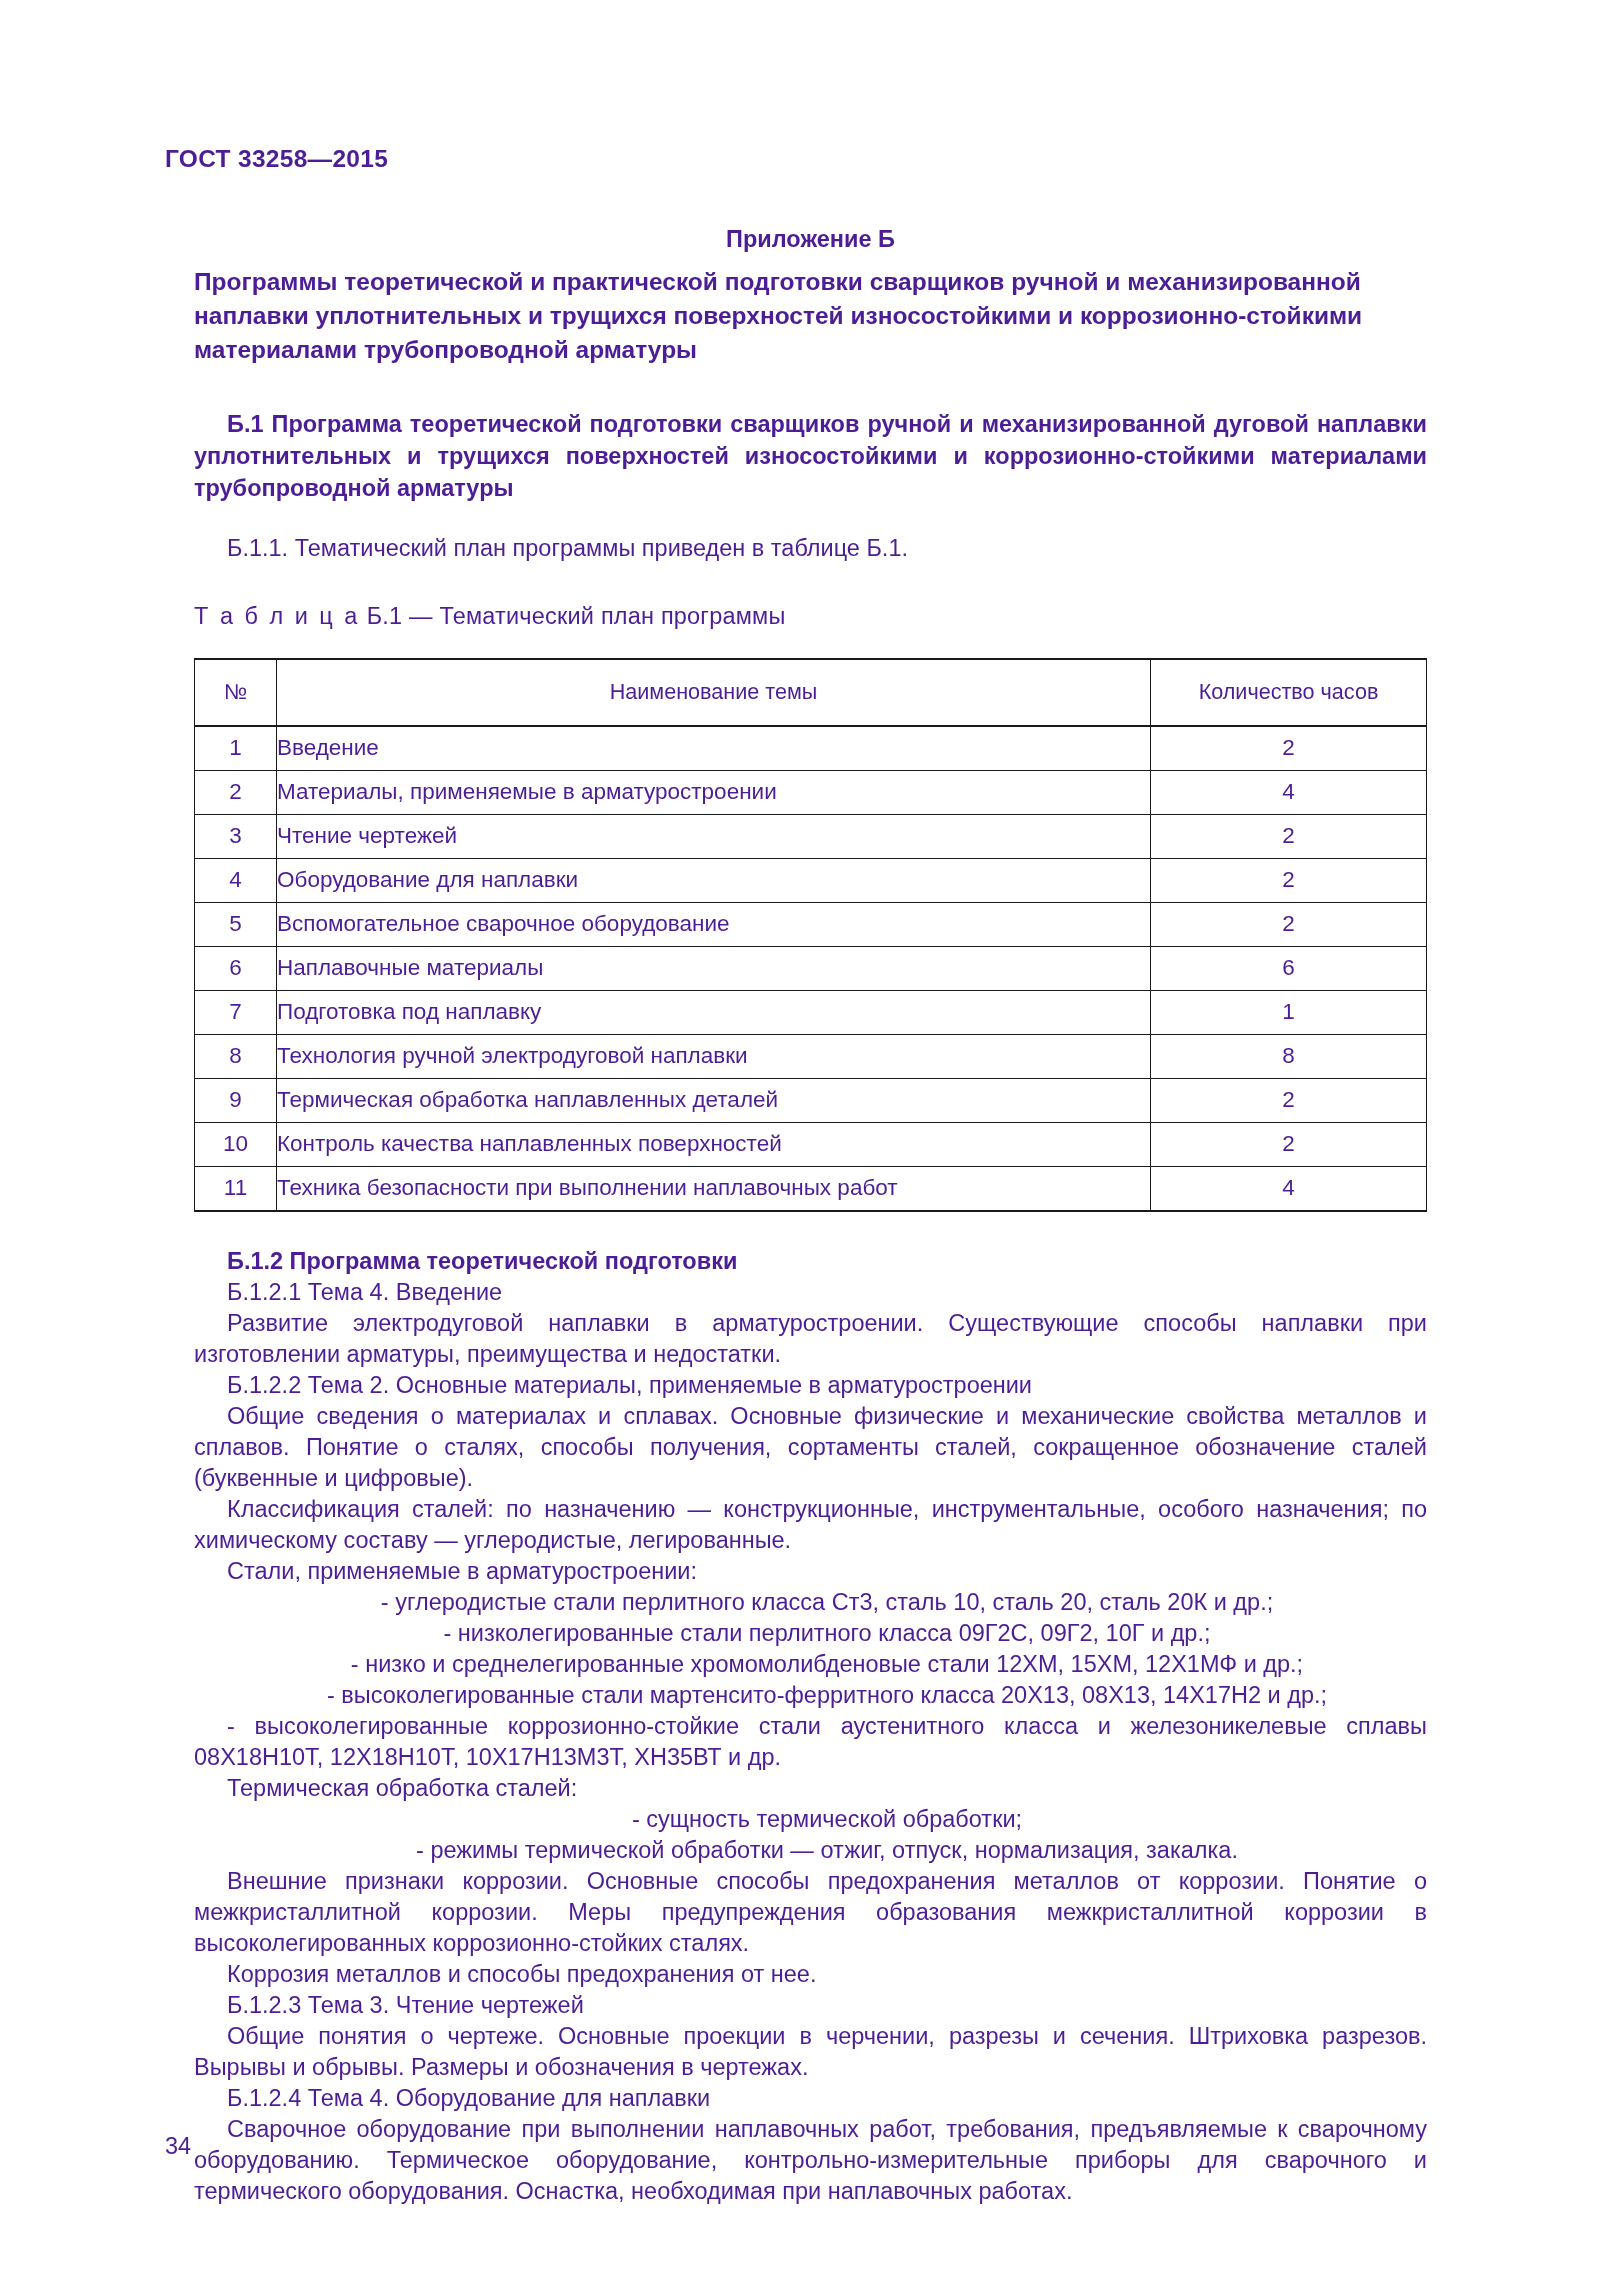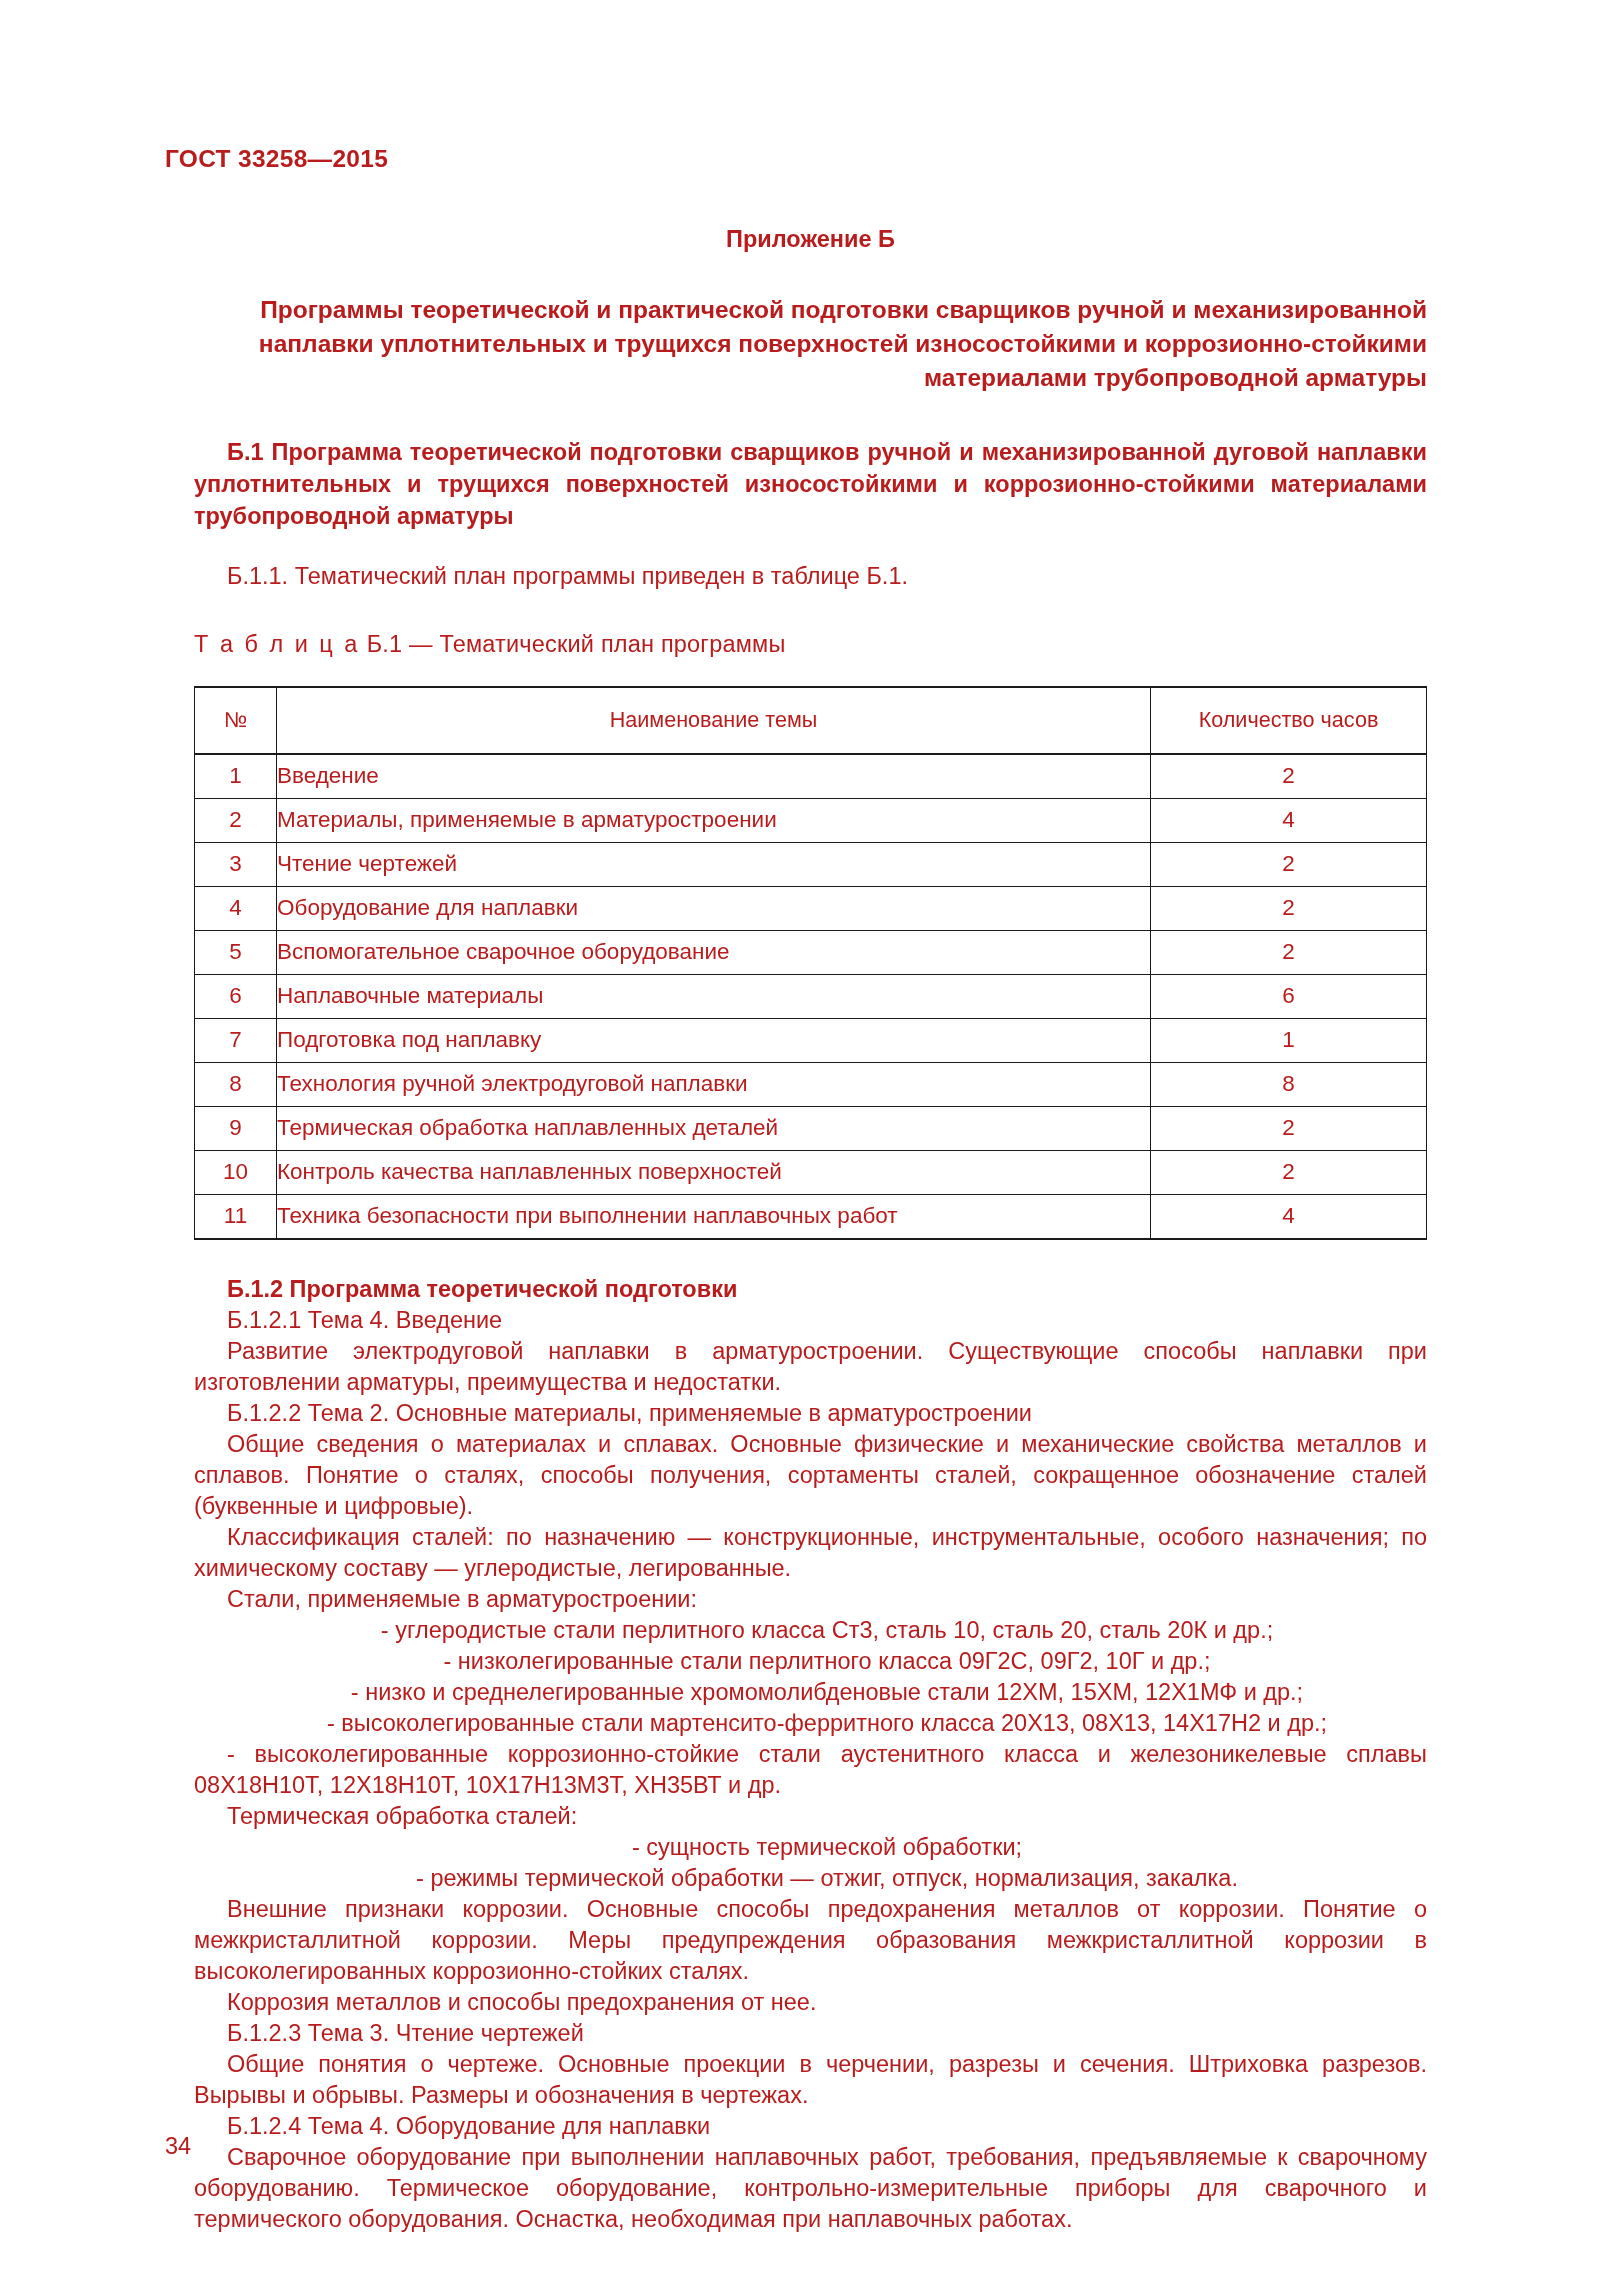--- a/index.html
+++ b/index.html
@@ -7,21 +7,21 @@
     padding: 0;
     background: #ffffff;
   }
   .page {
     position: relative;
     width: 1621px;
     height: 2293px;
     background: #ffffff;
     margin: 0 auto;
     font-family: "Liberation Sans", sans-serif;
-    color: #b91c1c;
+    color: #4c1d95;
     box-sizing: border-box;
     overflow: hidden;
   }
 
   
   .running-head {
     position: absolute;
     left: 165px;
     top: 145px;
     font-size: 24.5px;
@@ -45,22 +45,22 @@
     line-height: 33px;
   }
   .annex-sub {
     text-align: center;
     font-size: 23.5px;
     font-weight: normal;
     line-height: 33px;
   }
 
   .doc-title {
-    margin-top: 37px;
-    text-align: right;
+    margin-top: 9px;
+    text-align: left;
     font-size: 24.5px;
     font-weight: bold;
     line-height: 34px;
   }
 
   .sec-head {
     margin-top: 41px;
     font-size: 23.5px;
     font-weight: bold;
     line-height: 32px;

